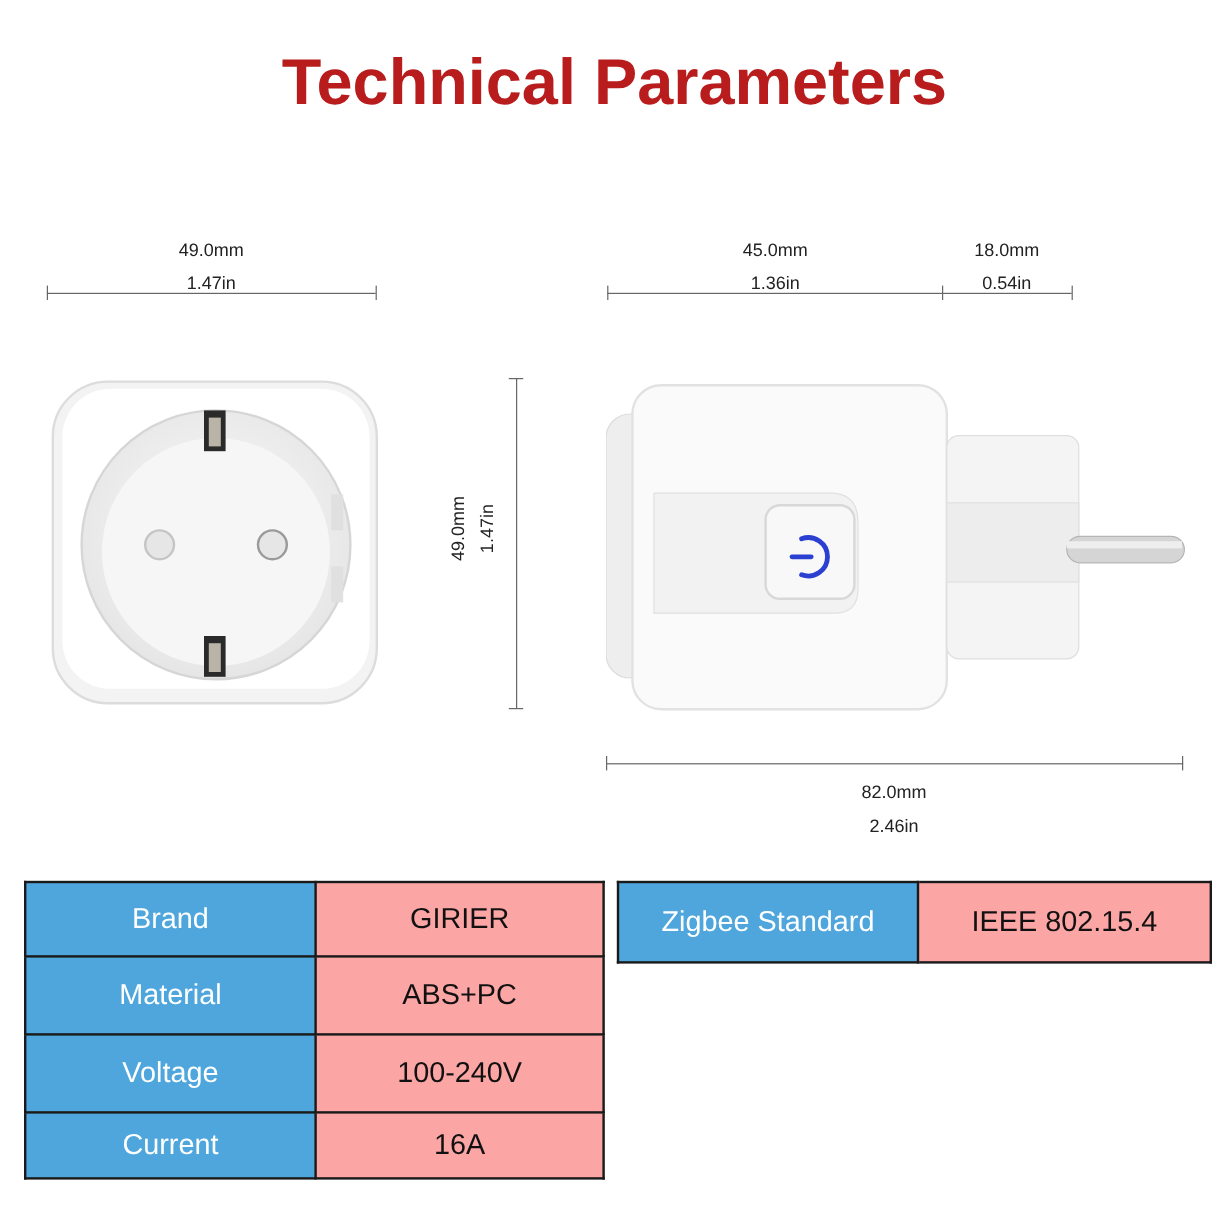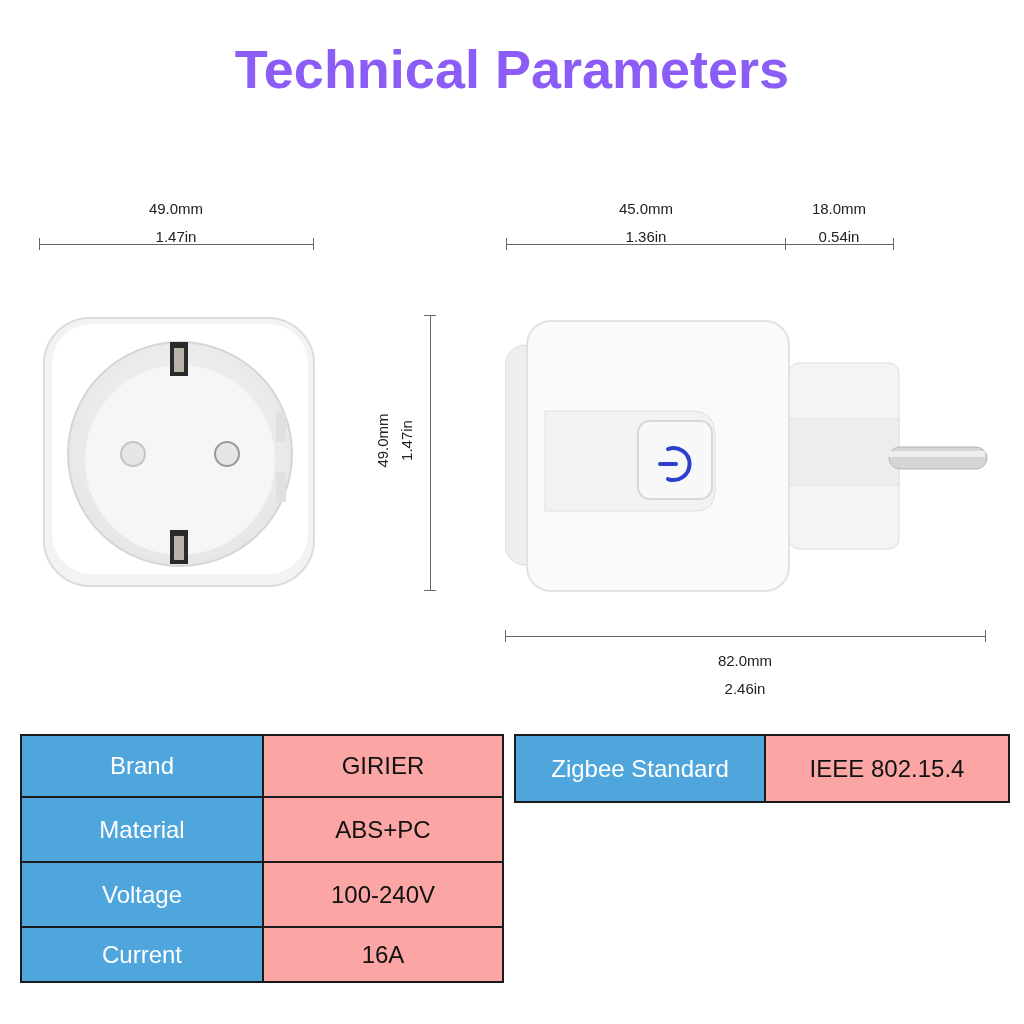--- a/index.html
+++ b/index.html
@@ -2,21 +2,21 @@
 <html><head>
   <meta charset="utf-8">
   <style>
     * { box-sizing: border-box; margin: 0; padding: 0; }
     html, body { width: 1024px; height: 1024px; background: #ffffff; overflow: hidden; }
     body { position: relative; font-family: "Liberation Sans", sans-serif; color: #222; }
 
     .title {
       position: absolute; left: 0; top: 38px; width: 1024px; text-align: center;
       font-family: "Liberation Sans", sans-serif; font-weight: bold; font-size: 54px;
-      color: #8b5cf6; letter-spacing: 0px;
+      color: #b91c1c; letter-spacing: 0px;
     }
 
     .dim-text { position: absolute; font-size: 15px; color: #222; text-align: center; white-space: nowrap; }
     .hline { position: absolute; height: 1px; background: #666; }
     .vline { position: absolute; width: 1px; background: #666; }
     .tick-v { position: absolute; width: 1px; height: 12px; background: #666; }
     .tick-h { position: absolute; height: 1px; width: 12px; background: #666; }
 
     .rot { position: absolute; transform: rotate(-90deg); transform-origin: center center; font-size: 15px; text-align: center; white-space: nowrap; }
 

